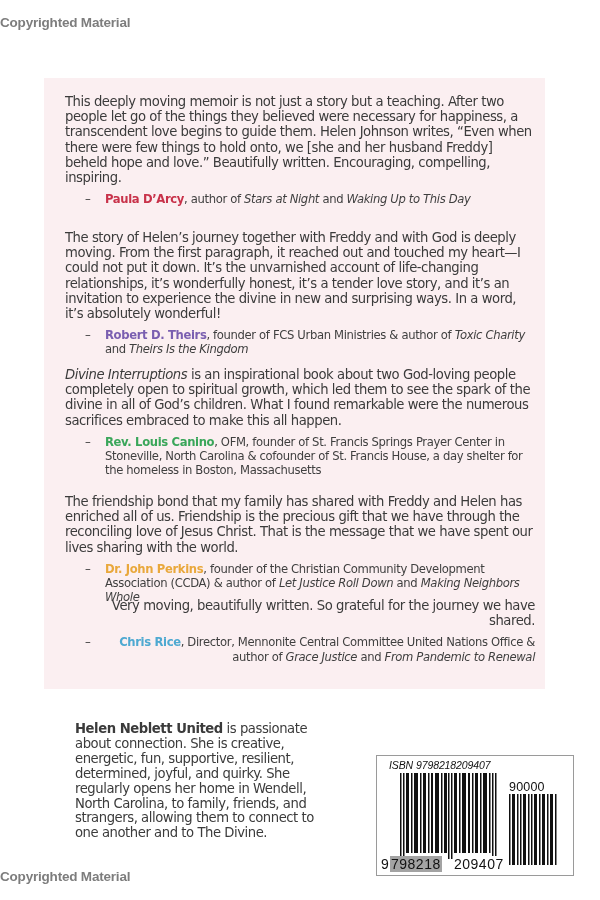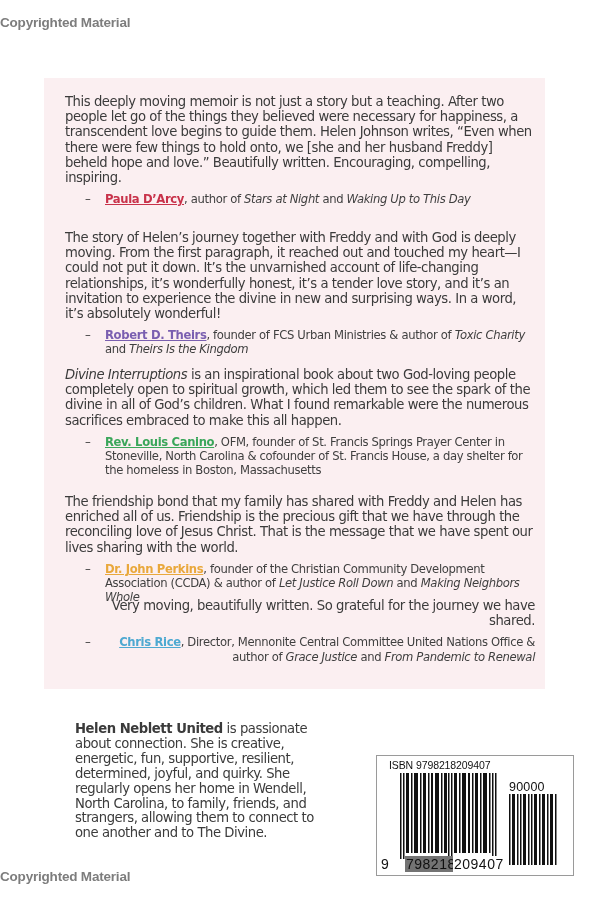--- a/index.html
+++ b/index.html
@@ -22,45 +22,45 @@
     .quote {
       position: absolute; left: 21px; width: 470px;
       font-size: 13.2px; line-height: 15.2px; color: #3b3b3b; letter-spacing: -0.45px;
     }
     .quote p { margin: 0; }
     .attr {
       margin: 7px 0 0 20px; font-size: 11.6px; line-height: 14.2px; color: #3f3f3f;
       letter-spacing: -0.35px; position: relative; padding-left: 20px;
     }
     .attr .dash { position: absolute; left: 0; top: 0; }
-    .attr .name { font-weight: bold; text-decoration: underline; }
+    .attr .name { font-weight: bold; }
     .attr i { font-style: italic; }
     .n-red { color: #c8324a; }
     .n-purple { color: #7a5fb0; }
     .n-green { color: #3aa65a; }
     .n-orange { color: #e9a83c; }
     .n-blue { color: #4ea9d1; }
 
     .bio {
       position: absolute; left: 75px; top: 722px; width: 240px;
       font-size: 13.2px; line-height: 14.9px; color: #3b3b3b; letter-spacing: -0.45px;
     }
     .bio b { font-weight: bold; }
 
     .barcode {
       position: absolute; left: 376px; top: 755px; width: 198px; height: 121px;
       background: #ffffff; border: 1px solid #9a9a9a; box-sizing: border-box;
       font-family: "Liberation Sans", sans-serif; color: #111;
     }
-    .isbn-label { position: absolute; left: 12px; top: 3px; font-size: 10.5px; letter-spacing: -0.1px; }
+    .isbn-label { position: absolute; left: 12px; top: 3px; font-size: 10.5px; letter-spacing: -0.1px; font-style: italic; }
     .price-label { position: absolute; left: 132px; top: 24px; font-size: 12.5px; letter-spacing: 0.2px; }
     .bars-main { position: absolute; left: 23px; top: 17px; width: 98px; height: 86px; }
     .bars-add { position: absolute; left: 132px; top: 38px; width: 50px; height: 71px; }
     .digit-lead { position: absolute; left: 4px; top: 100px; font-size: 14px; }
-    .digits-a { position: absolute; left: 28px; top: 100px; font-size: 14px; background: #737373; padding: 0 1px; letter-spacing: 0.5px; }
+    .digits-a { position: absolute; left: 13px; top: 100px; font-size: 14px; background: #a3a3a3; padding: 0 1px; letter-spacing: 0.5px; }
     .digits-b { position: absolute; left: 76px; top: 100px; font-size: 14px; background: #fff; padding: 0 1px; letter-spacing: 0.5px; }
   </style>
 </head>
 <body>
 
 <div class="watermark wm-top">Copyrighted Material</div>
 
 <div class="blurb-box">
 
   <div class="quote" style="top:16px;">

